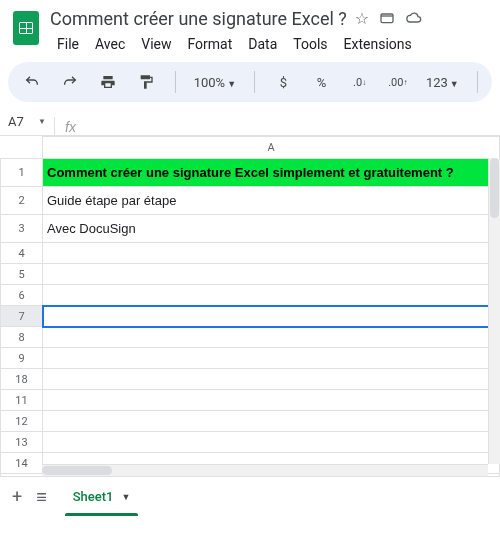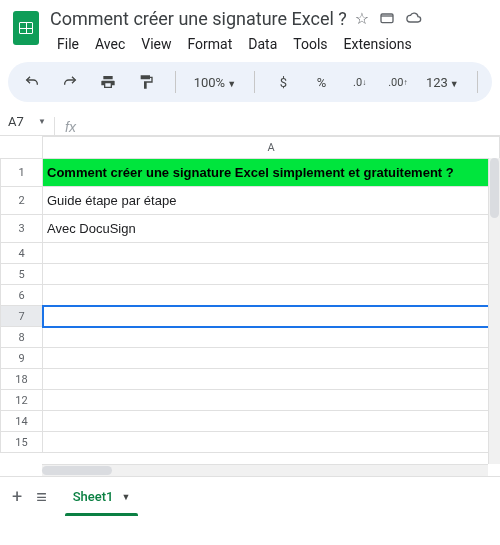--- a/index.html
+++ b/index.html
@@ -181,21 +181,29 @@
         </tr>
         <tr>
           <th class="row-head">9</th>
           <td class="cell  "></td>
         </tr>
         <tr>
           <th class="row-head">18</th>
           <td class="cell  "></td>
         </tr>
         <tr>
+          <th class="row-head">11</th>
+          <td class="cell  "></td>
+        </tr>
+        <tr>
           <th class="row-head">12</th>
+          <td class="cell  "></td>
+        </tr>
+        <tr>
+          <th class="row-head">13</th>
           <td class="cell  "></td>
         </tr>
         <tr>
           <th class="row-head">14</th>
           <td class="cell  "></td>
         </tr>
         <tr>
           <th class="row-head">15</th>
           <td class="cell  "></td>
         </tr>

